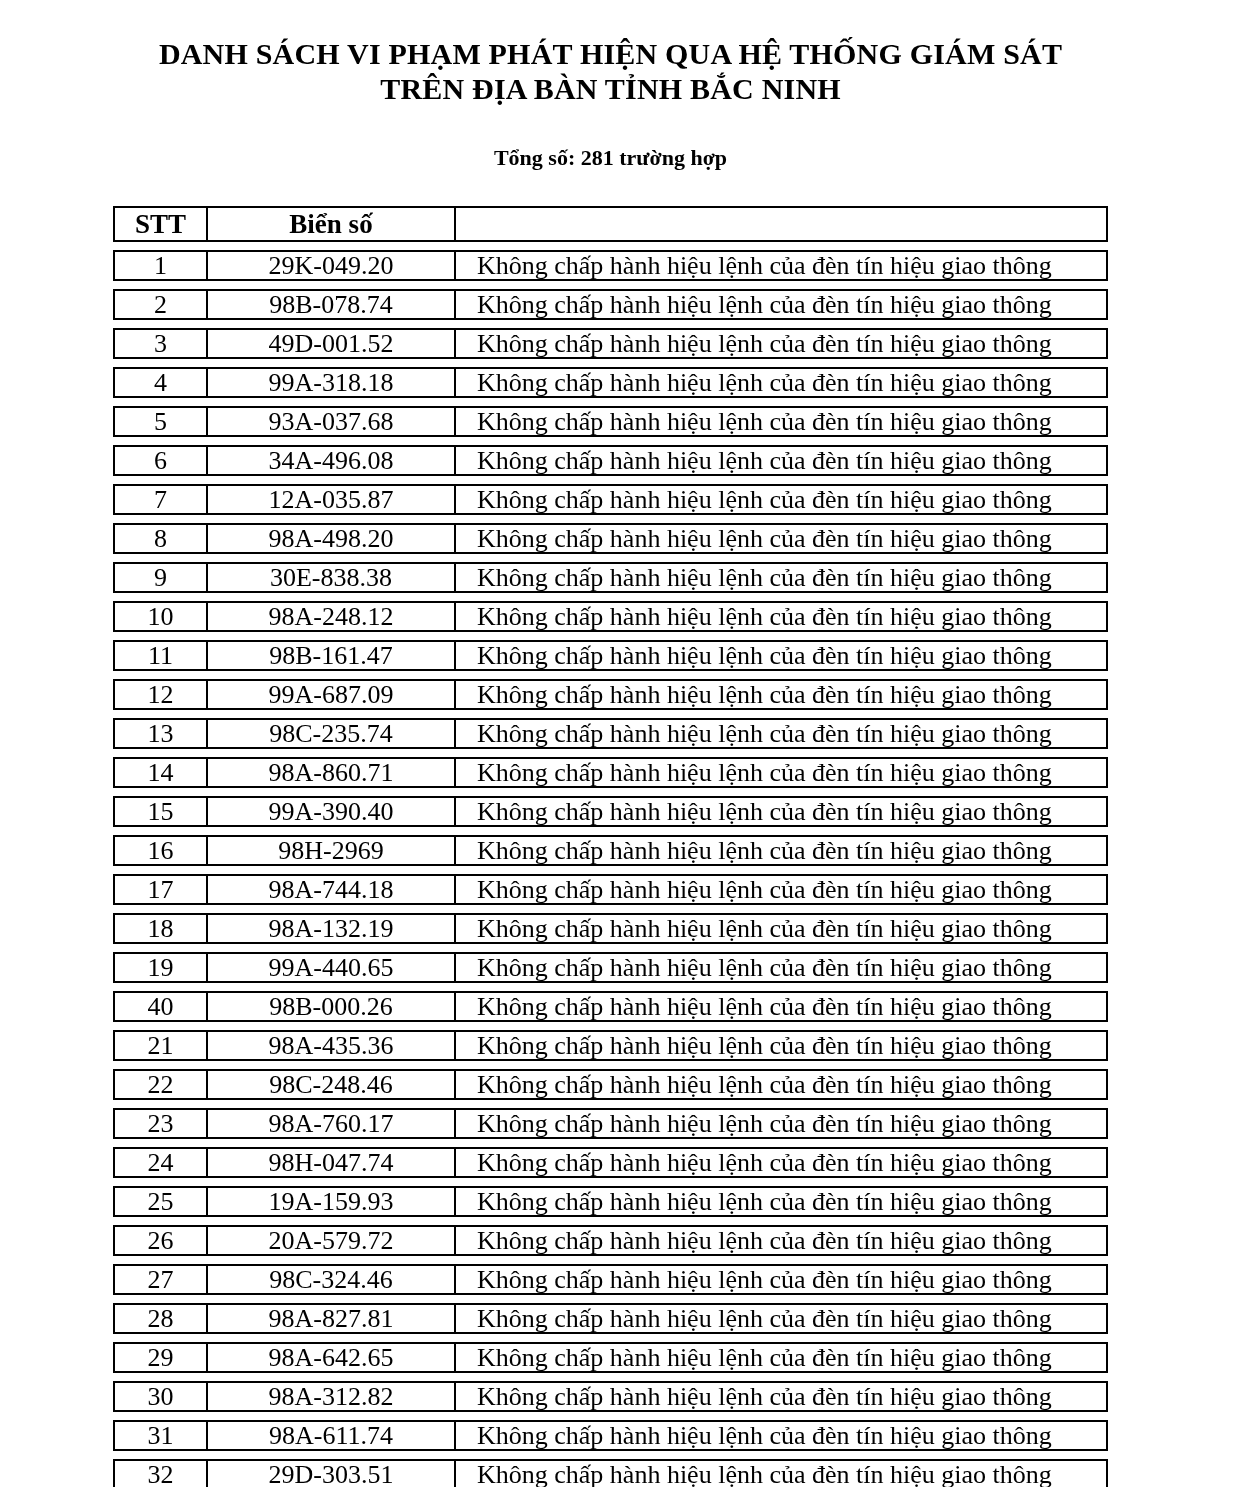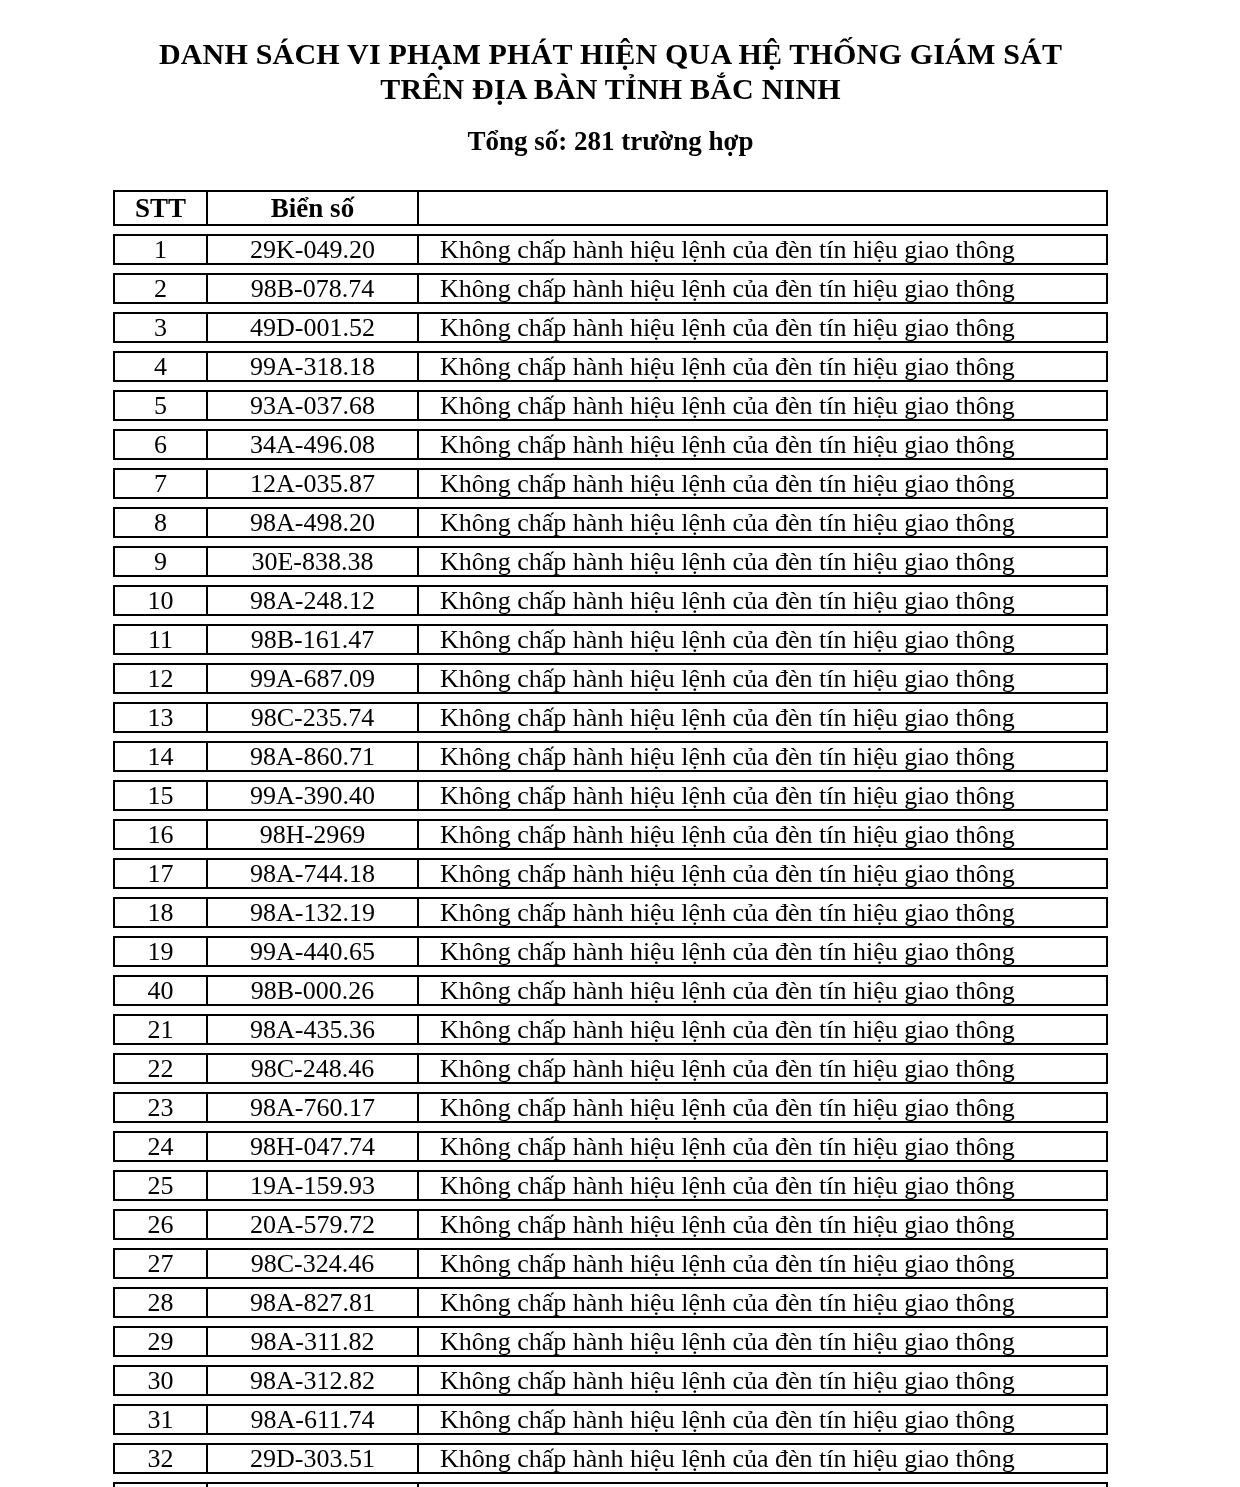--- a/index.html
+++ b/index.html
@@ -31,23 +31,23 @@
     letter-spacing: 0.2px;
   }
   .date {
     font-style: italic;
     font-size: 27px;
     line-height: 35px;
     margin-top: 6px;
   }
   .total {
     font-weight: bold;
-    font-size: 27px;
+    font-size: 22px;
     line-height: 35px;
-    margin-top: 18px;
+    margin-top: 34px;
   }
   .vtable {
     margin-top: 31px;
     width: 995px;
   }
   .trow {
     display: flex;
     box-sizing: border-box;
     width: 995px;
     height: 31px;
@@ -67,21 +67,21 @@
     font-size: 26px;
     line-height: 1;
     white-space: nowrap;
     overflow: visible;
   }
   .c1 {
     width: 93px;
     border-right: 2px solid #000000;
   }
   .c2 {
-    width: 211px;
+    width: 248px;
     border-right: 2px solid #000000;
     text-align: right;
   }
   .c3 {
     flex: 1;
     justify-content: flex-start;
     padding-left: 21px;
   }
   .hcell {
     font-weight: bold;
@@ -273,21 +273,21 @@
   </div>
 
   <div class="trow">
     <div class="cell c1">28</div>
     <div class="cell c2">98A-827.81</div>
     <div class="cell c3">Không chấp hành hiệu lệnh của đèn tín hiệu giao thông</div>
   </div>
 
   <div class="trow">
     <div class="cell c1">29</div>
-    <div class="cell c2">98A-311.82</div>
+    <div class="cell c2">98A-642.65</div>
     <div class="cell c3">Không chấp hành hiệu lệnh của đèn tín hiệu giao thông</div>
   </div>
 
   <div class="trow">
     <div class="cell c1">30</div>
     <div class="cell c2">98A-312.82</div>
     <div class="cell c3">Không chấp hành hiệu lệnh của đèn tín hiệu giao thông</div>
   </div>
 
   <div class="trow">

